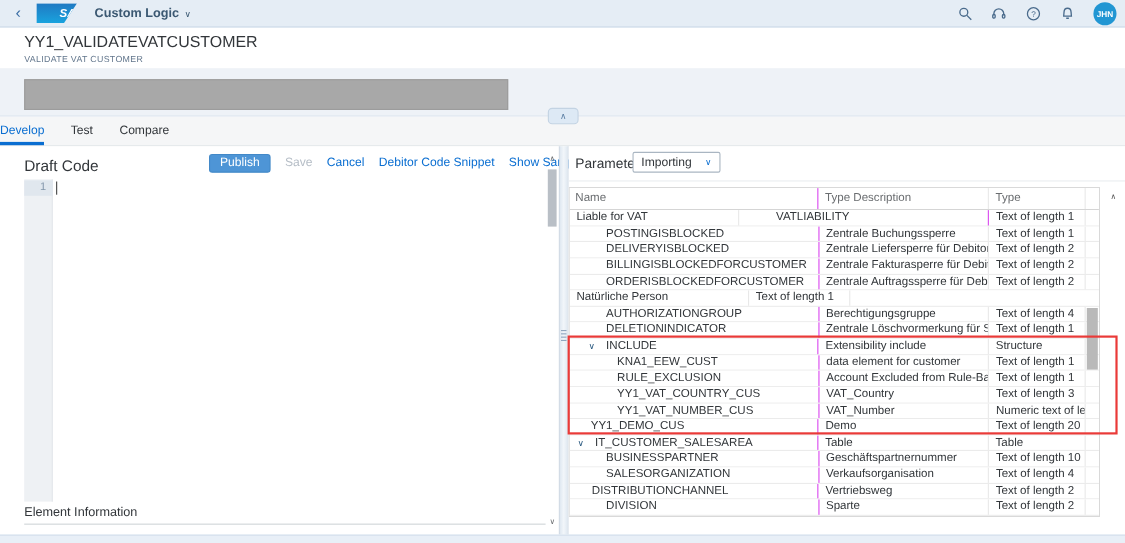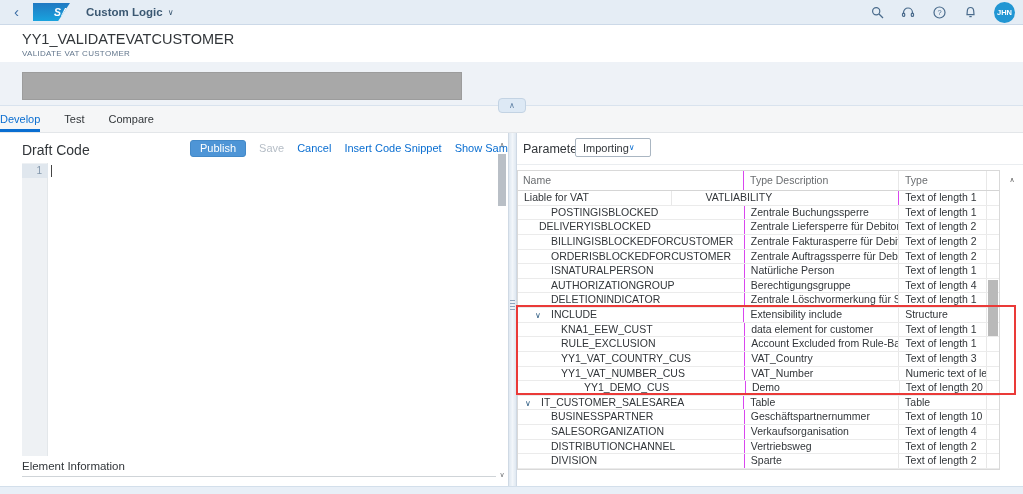--- a/index.html
+++ b/index.html
@@ -62,21 +62,21 @@
   .thumb-left { position:absolute; left:2px; top:14px; width:8px; height:52px; background:#b9bfc6; cursor:pointer; }
   
   .splitter { position:absolute; left:508px; top:133px; width:9px; height:353px;
     background:linear-gradient(90deg,#dfe8f1,#f2f6fa,#dfe8f1); border-left:1px solid #cfd9e4; border-right:1px solid #cfd9e4; cursor:col-resize; }
   .grip { position:absolute; left:1px; top:165px; width:5px; }
   .grip span { display:block; width:5px; height:1px; background:#8fa6bf; margin:2px 0; }
   
   .panel-right { position:absolute; left:517px; top:133px; width:506px; height:353px; background:#fff; }
   .params-title { position:absolute; left:6px; top:9px; font-size:12.5px; color:#32363a; }
   .dir-select { position:absolute; left:58px; top:5px; height:19px; min-width:76px; background:#fff;
-    border:1px solid #aab6c2; border-radius:2px; display:flex; align-items:center; padding:0 7px; cursor:pointer; }
+    border:1px solid #aab6c2; border-radius:2px; display:flex; align-items:center; padding:0 7px; gap:12px; cursor:pointer; }
   .dir-select .val { font-size:11px; color:#32363a; }
   .dir-select .car { font-size:8px; color:#0a6ed1; }
   .params-header-rule { position:absolute; left:0; top:31px; width:506px; height:1px; background:#eaedf0; }
   
   .ptable { position:absolute; left:0; top:37px; width:483px; border:1px solid #d9d9d9; background:#fff; }
   .thead { display:flex; height:20px; border-bottom:1px solid #d5d5d5; background:#fff; }
   .thc { font-size:10.5px; color:#6a6d70; line-height:19px; }
   .c-name  { width:238px; border-right:1px solid #d946ef; padding-left:5px; overflow:hidden; white-space:nowrap; }
   .c-desc  { width:163px; border-right:1px solid #e8e8e8; padding-left:6px; overflow:hidden; white-space:nowrap; }
   .c-type  { width:92px;  border-right:1px solid #e8e8e8; padding-left:6px; overflow:hidden; white-space:nowrap; }
@@ -144,21 +144,21 @@
   <div class="tab">Test</div>
   <div class="tab">Compare</div>
 </div>
 
 <div class="panel-left">
   <div class="draft-title">Draft Code</div>
   <div class="toolbar">
     <button class="btn-publish">Publish</button>
     <span class="lnk disabled">Save</span>
     <span class="lnk">Cancel</span>
-    <span class="lnk">Insert Code Snippet</span>
+    <span class="lnk">Debitor Code Snippet</span>
     <span class="lnk">Show Sample Code</span>
     <span class="tool-icon">
       <svg width="12" height="12" viewBox="0 0 12 12">
           <path d="M10.5 1.5 L7 5"></path>
           <path d="M7.3 1.5 h3.2 v3.2"></path>
           <path d="M1.5 10.5 L5 7"></path>
           <path d="M1.5 7.3 v3.2 h3.2"></path>
         </svg>
     </span>
     <span class="overflow-dots">•••</span>
@@ -212,39 +212,38 @@
           <div class="tcell c-type">Text of length 1</div>
           <div class="tcell c-scroll"></div>
         </div>
         <div class="trow">
           <div class="tcell c-name" style="padding-left: 33px;"><span>POSTINGISBLOCKED</span></div>
           <div class="tcell c-desc">Zentrale Buchungssperre</div>
           <div class="tcell c-type">Text of length 1</div>
           <div class="tcell c-scroll"></div>
         </div>
         <div class="trow">
-          <div class="tcell c-name" style="padding-left: 21px;"><span>DELIVERYISBLOCKED</span></div>
+          <div class="tcell c-name" style="padding-left: 33px;"><span>DELIVERYISBLOCKED</span></div>
           <div class="tcell c-desc">Zentrale Liefersperre für Debitor</div>
           <div class="tcell c-type">Text of length 2</div>
           <div class="tcell c-scroll"></div>
         </div>
         <div class="trow">
           <div class="tcell c-name" style="padding-left: 33px;"><span>BILLINGISBLOCKEDFORCUSTOMER</span></div>
           <div class="tcell c-desc">Zentrale Fakturasperre für Debitor</div>
           <div class="tcell c-type">Text of length 2</div>
           <div class="tcell c-scroll"></div>
         </div>
         <div class="trow">
           <div class="tcell c-name" style="padding-left: 33px;"><span>ORDERISBLOCKEDFORCUSTOMER</span></div>
           <div class="tcell c-desc">Zentrale Auftragssperre für Debitor</div>
           <div class="tcell c-type">Text of length 2</div>
           <div class="tcell c-scroll"></div>
         </div>
         <div class="trow">
-          <div class="tcell c-name" style="padding-left: 33px;"><span>ISNATURALPERSON</span></div>
           <div class="tcell c-desc">Natürliche Person</div>
           <div class="tcell c-type">Text of length 1</div>
           <div class="tcell c-scroll"></div>
         </div>
         <div class="trow">
           <div class="tcell c-name" style="padding-left: 33px;"><span>AUTHORIZATIONGROUP</span></div>
           <div class="tcell c-desc">Berechtigungsgruppe</div>
           <div class="tcell c-type">Text of length 4</div>
           <div class="tcell c-scroll"></div>
         </div>
@@ -278,21 +277,21 @@
           <div class="tcell c-type">Text of length 3</div>
           <div class="tcell c-scroll"></div>
         </div>
         <div class="trow">
           <div class="tcell c-name" style="padding-left: 43px;"><span>YY1_VAT_NUMBER_CUS</span></div>
           <div class="tcell c-desc">VAT_Number</div>
           <div class="tcell c-type">Numeric text of lengt...</div>
           <div class="tcell c-scroll"></div>
         </div>
         <div class="trow">
-          <div class="tcell c-name" style="padding-left: 66px;"><span>YY1_DEMO_CUS</span></div>
+          <div class="tcell c-name" style="padding-left: 19px;"><span>YY1_DEMO_CUS</span></div>
           <div class="tcell c-desc">Demo</div>
           <div class="tcell c-type">Text of length 20</div>
           <div class="tcell c-scroll"></div>
         </div>
         <div class="trow">
           <div class="tcell c-name" style="padding-left: 7px;"><span class="expander">∨</span><span>IT_CUSTOMER_SALESAREA</span></div>
           <div class="tcell c-desc">Table</div>
           <div class="tcell c-type">Table</div>
           <div class="tcell c-scroll"></div>
         </div>
@@ -302,21 +301,21 @@
           <div class="tcell c-type">Text of length 10</div>
           <div class="tcell c-scroll"></div>
         </div>
         <div class="trow">
           <div class="tcell c-name" style="padding-left: 33px;"><span>SALESORGANIZATION</span></div>
           <div class="tcell c-desc">Verkaufsorganisation</div>
           <div class="tcell c-type">Text of length 4</div>
           <div class="tcell c-scroll"></div>
         </div>
         <div class="trow">
-          <div class="tcell c-name" style="padding-left: 33px;"><span>DISTRIBUTIONCHANNEL</span></div>
+          <div class="tcell c-name" style="padding-left: 20px;"><span>DISTRIBUTIONCHANNEL</span></div>
           <div class="tcell c-desc">Vertriebsweg</div>
           <div class="tcell c-type">Text of length 2</div>
           <div class="tcell c-scroll"></div>
         </div>
         <div class="trow">
           <div class="tcell c-name" style="padding-left: 33px;"><span>DIVISION</span></div>
           <div class="tcell c-desc">Sparte</div>
           <div class="tcell c-type">Text of length 2</div>
           <div class="tcell c-scroll"></div>
         </div>

